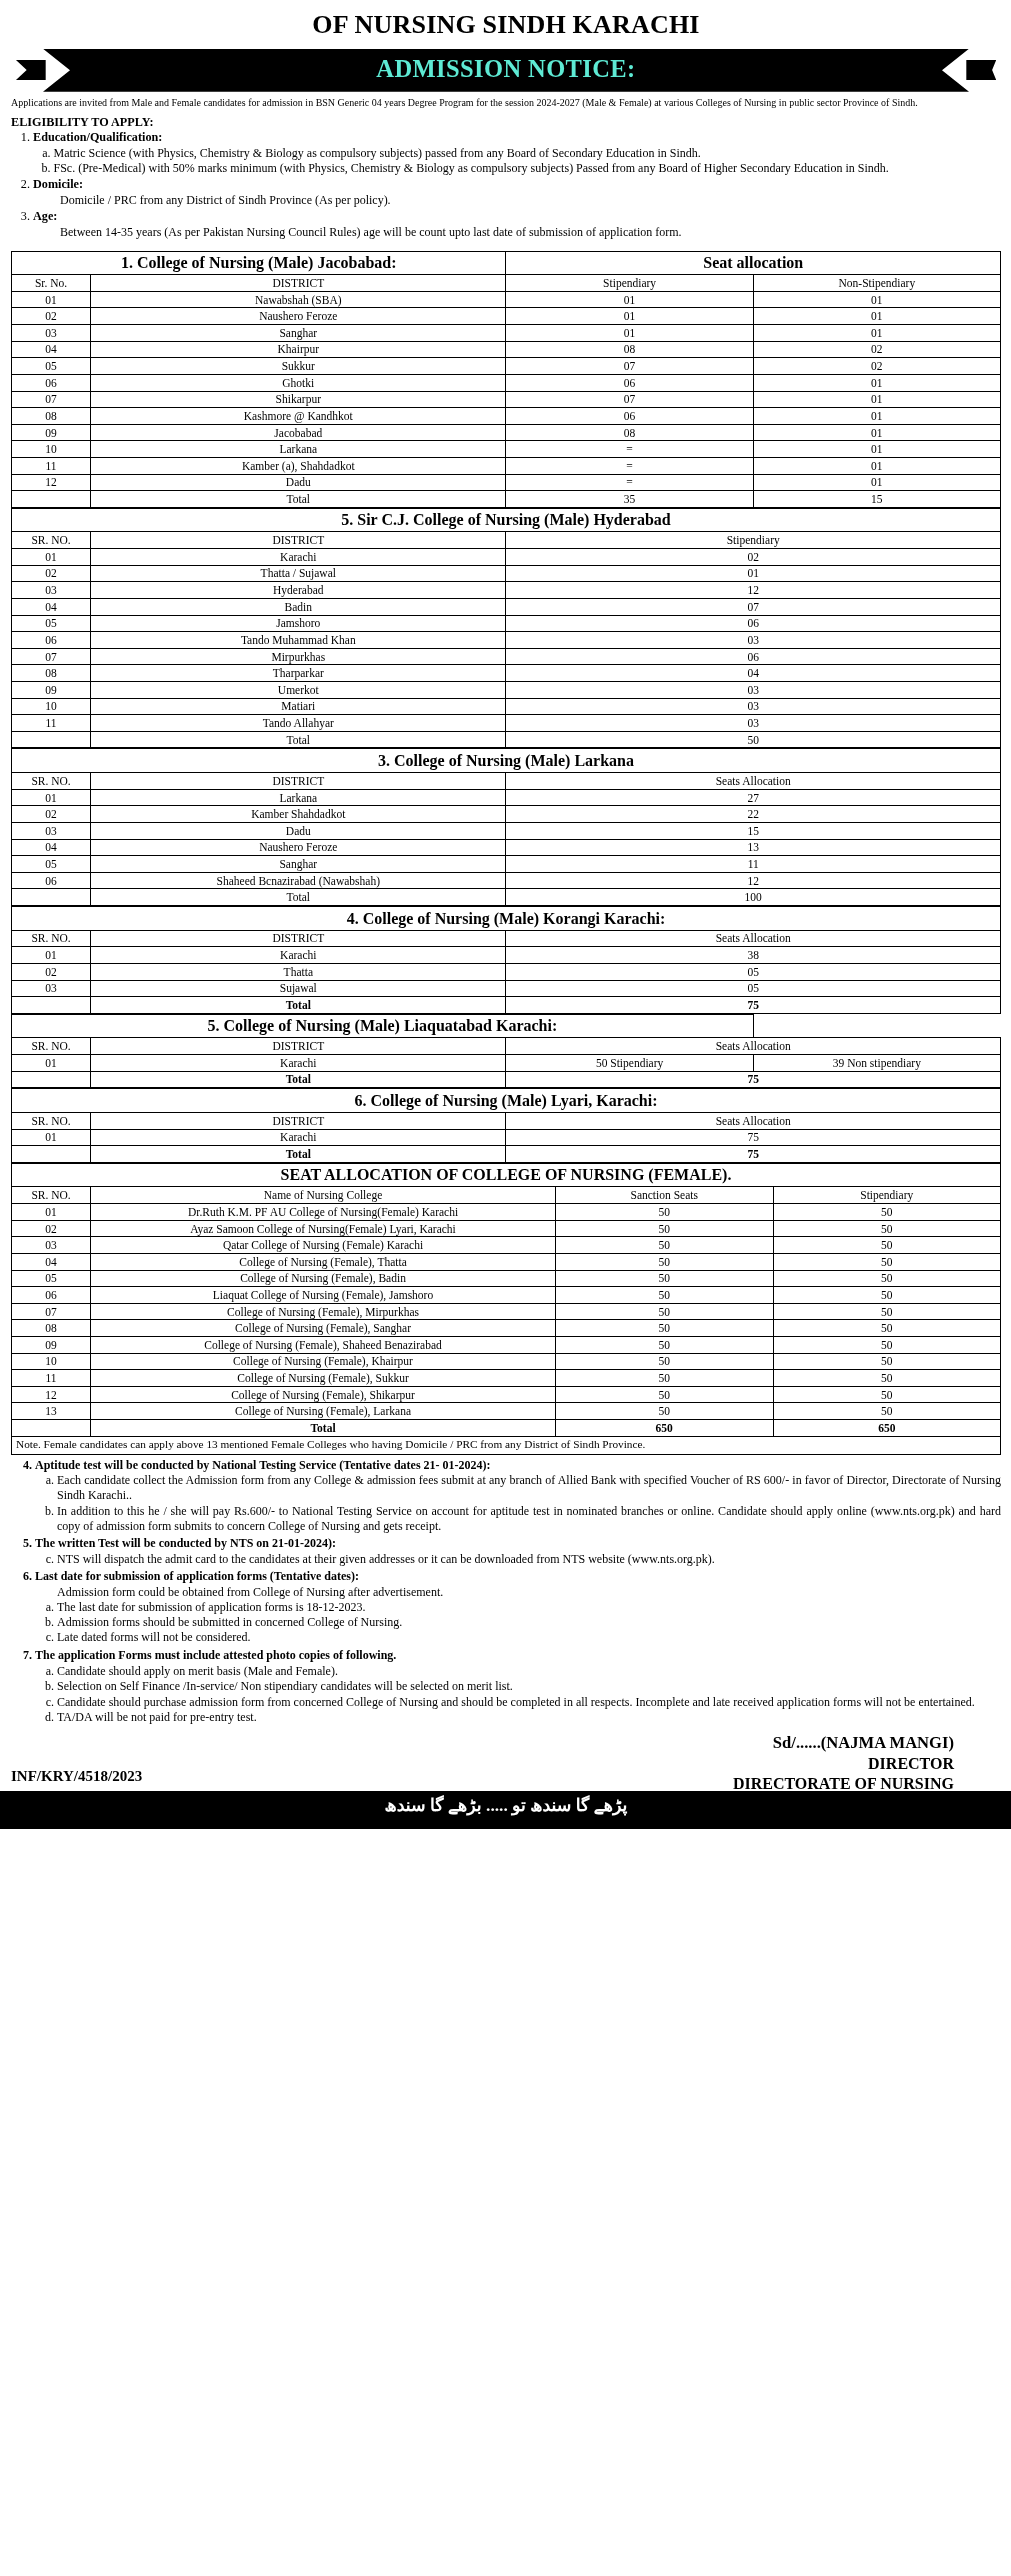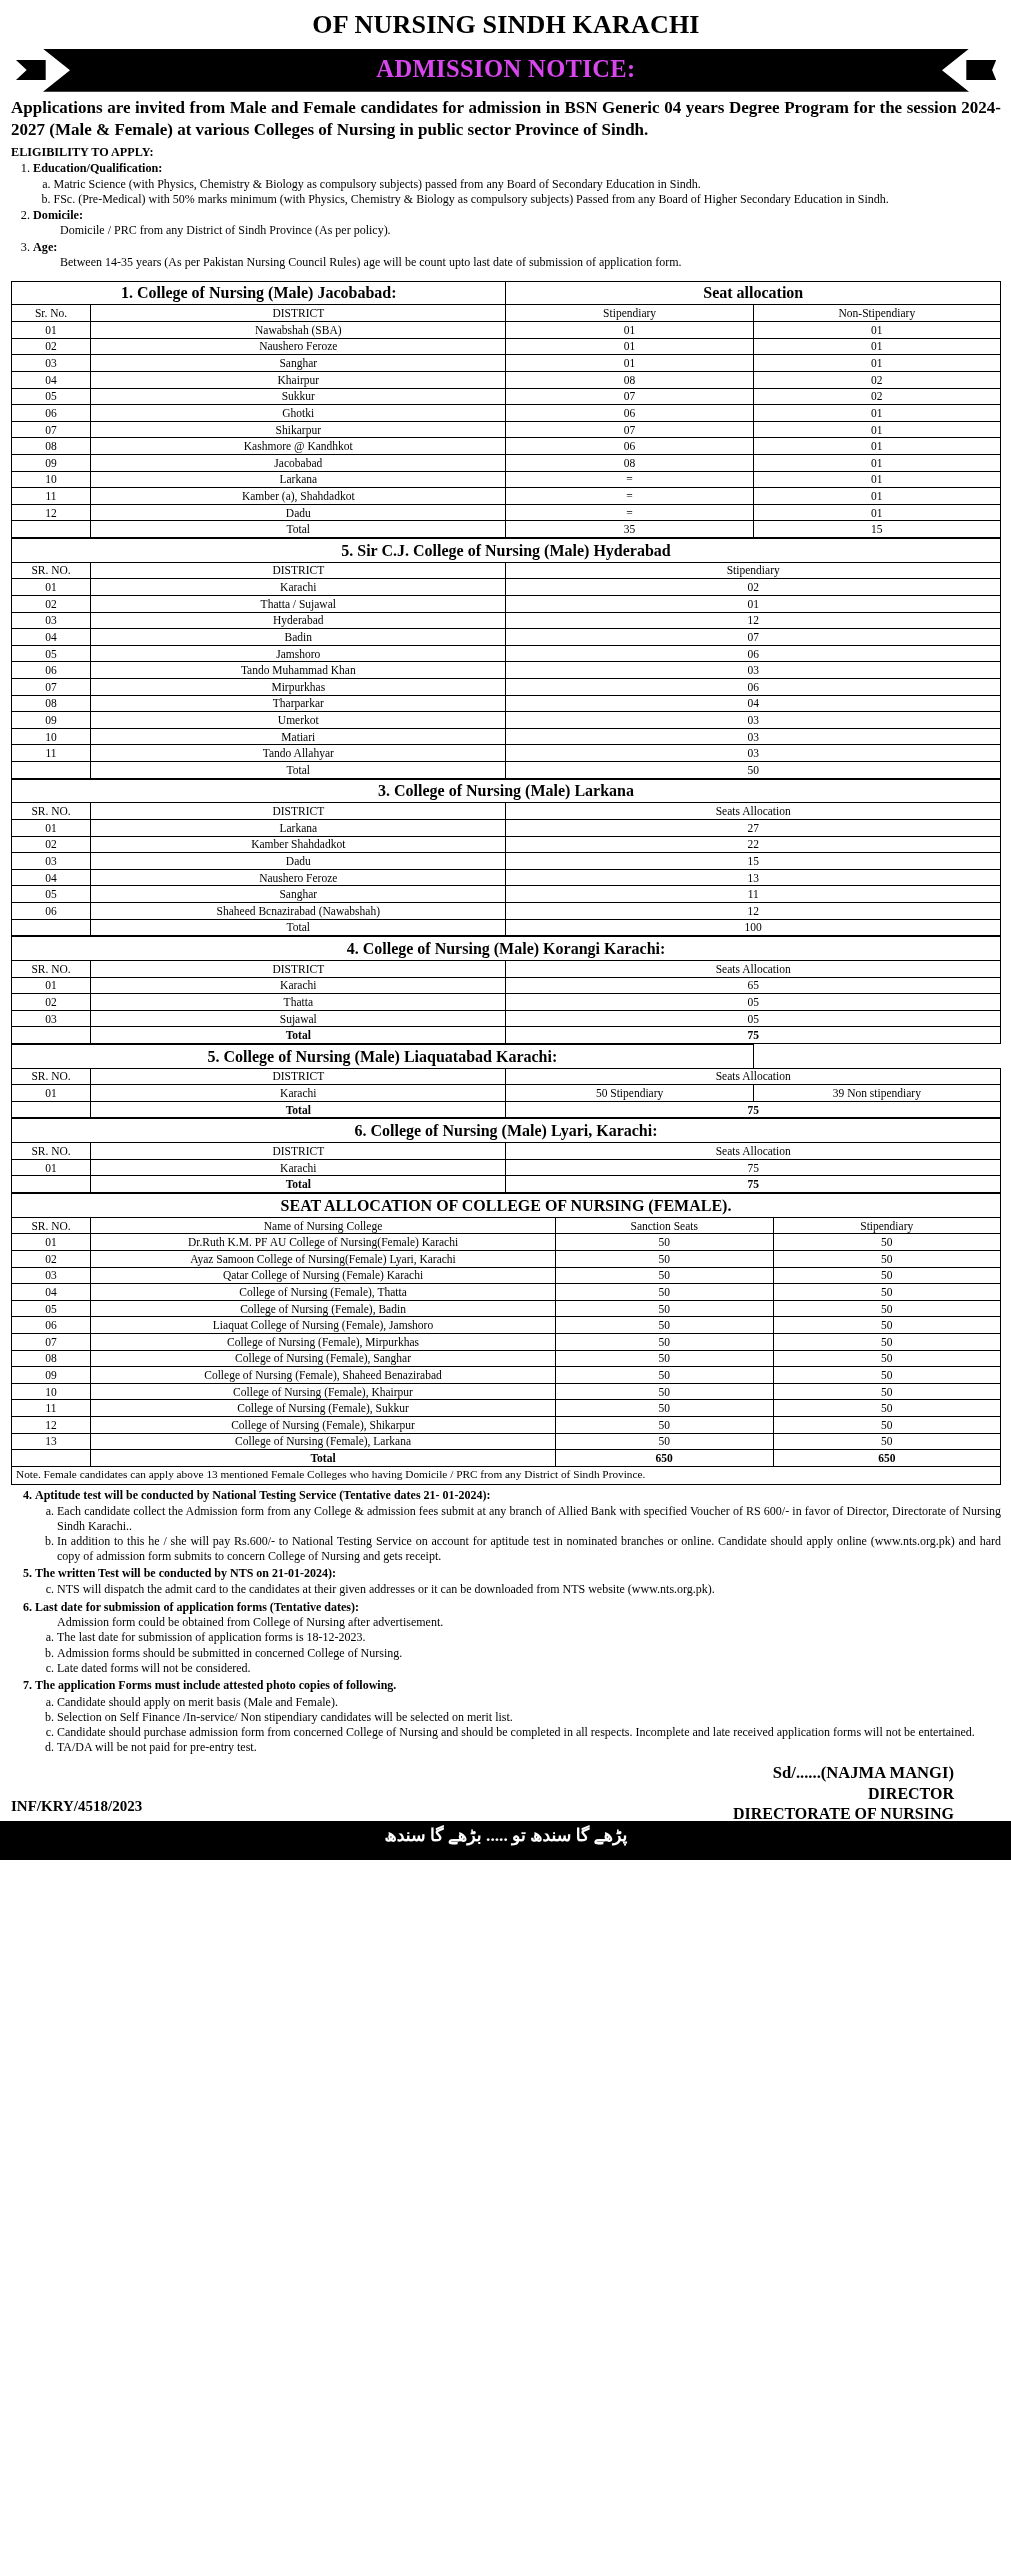--- a/index.html
+++ b/index.html
@@ -2,28 +2,28 @@
 <html style="font-size:12.6px"><head>
 <meta charset="utf-8">
 <style>
   html,body{margin:0;padding:0;background:#ffffff;}
   body{font-family:"Liberation Serif", serif; color:#000; width:1012px;}
   .page{width:1012px; margin:0 auto; background:#fff; padding:0; box-sizing:border-box; border-bottom:8px solid #000;}
   .inner{padding:4.7px 11px 0 11px;}
   .title{ text-align:center; font-weight:bold; font-size:26px; line-height:1.08; letter-spacing:0.2px; padding:6.3px 8px 1.6px 8px;}
   .title .l2{display:block;}
   .ribbon-wrap{position:relative; margin:8px 0 4.7px 0; height:44px;}
-  .ribbon{ position:absolute; left:32px; right:32px; top:0; height:43px; background:#000; color:#d946ef;
+  .ribbon{ position:absolute; left:32px; right:32px; top:0; height:43px; background:#000; color:#5eead4;
       display:flex; align-items:center; justify-content:center; font-weight:bold; font-size:24.5px; letter-spacing:0.4px;
       clip-path:polygon(0 0, 100% 0, calc(100% - 27px) 50%, 100% 100%, 0 100%, 27px 50%);}
   .ribbon .inner-txt{transform:translateY(-0.8px);}
   .rib-tail{position:absolute; top:11px; width:30px; height:20.5px; background:#000;}
   .rib-tail.left{left:4.7px; clip-path:polygon(0 0, 100% 0, 100% 100%, 0 100%, 11px 50%);}
   .rib-tail.right{right:4.7px; clip-path:polygon(0 0, 100% 0, 86% 50%, 100% 100%, 0 100%);}
-  p.intro{font-size:17px; line-height:1.26; margin:3.2px 0 4.7px 0; text-align:justify;font-weight:bold;}
+  p.intro{font-size:10px; line-height:1.26; margin:3.2px 0 4.7px 0; text-align:justify;}
   .sec-head{font-weight:bold; font-size:12.2px; margin:1.6px 0 0.8px 0;}
   ol.lv1{margin:0 0 10px 0; padding-left:22px;}
   ol.lv1>li{font-size:12.2px; line-height:1.3; margin-bottom:0.8px;}
   ol.lv2{margin:0; padding-left:20.5px; list-style-type:lower-alpha;}
   ol.lv2>li{font-size:12px; line-height:1.26; text-align:justify;}
   .bold{font-weight:bold;}
   .blk{margin-left:27px; font-size:12px; line-height:1.28;}
   table{border-collapse:collapse; width:100%; font-size:11.5px;}
   table td, table th{border:0.8px solid #000; padding:0.8px 3.2px; line-height:1.22;}
   .tbl-title{text-align:center; font-weight:bold; font-size:16px; padding:1.6px 3.2px;}
@@ -308,21 +308,21 @@
               <td class="tbl-title" colspan="3">4. College of Nursing (Male) Korangi Karachi:</td>
             </tr>
         <tr class="hdr">
           <td style="width:8%">SR. NO.</td>
           <td style="width:42%">DISTRICT</td>
           <td style="width:50%">Seats Allocation</td>
         </tr>
         <tr>
               <td class="ctr">01</td>
               <td class="ctr">Karachi</td>
-              <td class="ctr">65</td>
+              <td class="ctr">38</td>
             </tr>
         <tr>
               <td class="ctr">02</td>
               <td class="ctr">Thatta</td>
               <td class="ctr">05</td>
             </tr>
         <tr>
               <td class="ctr">03</td>
               <td class="ctr">Sujawal</td>
               <td class="ctr">05</td>

